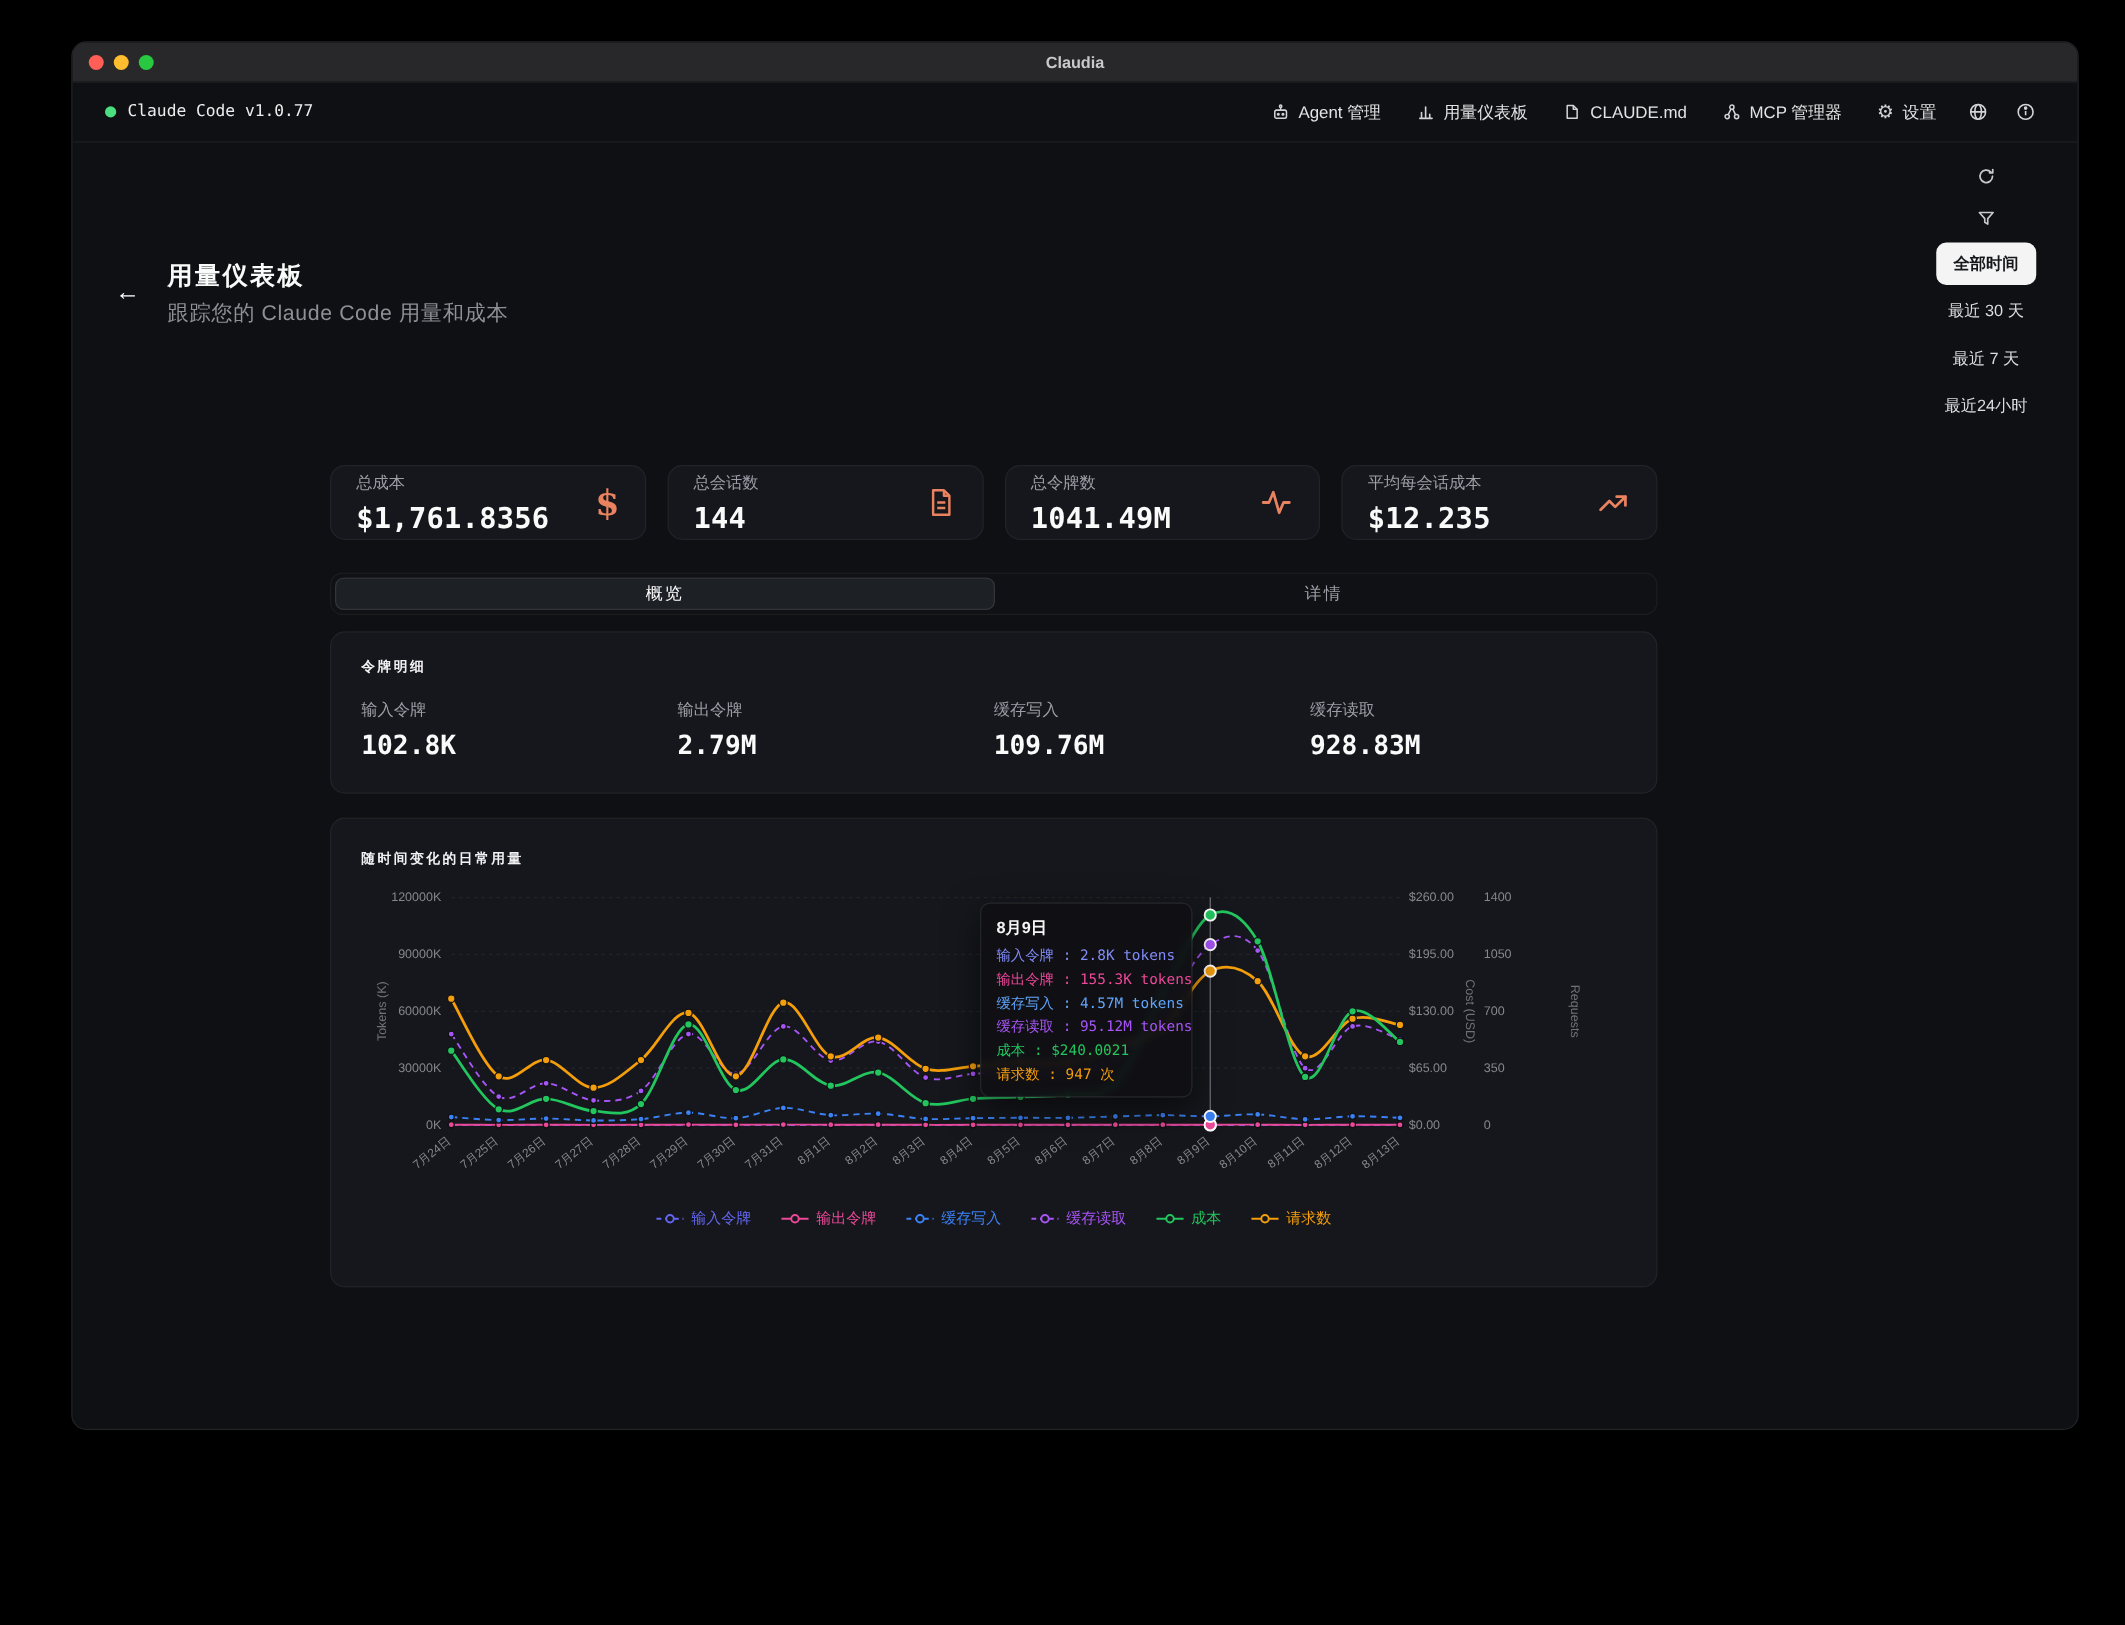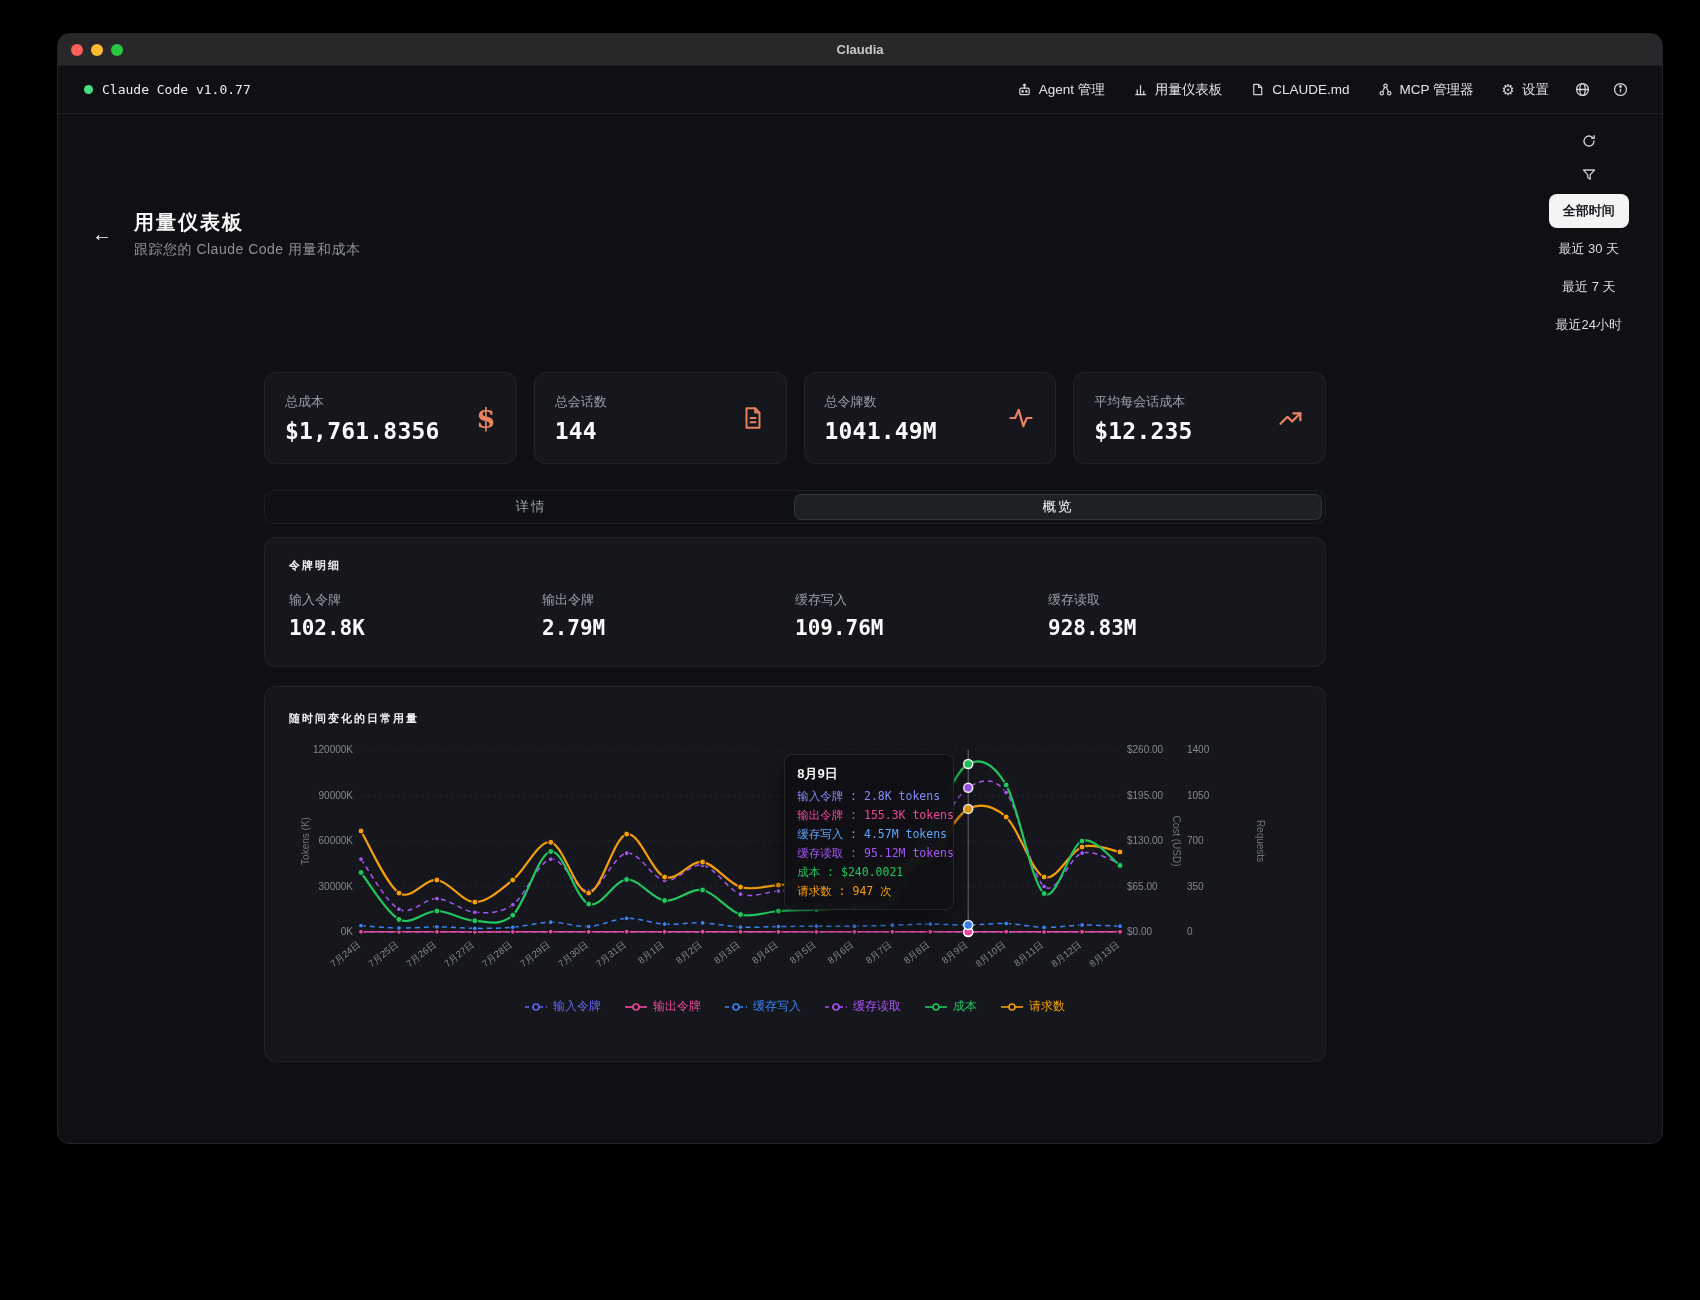--- a/index.html
+++ b/index.html
@@ -27,36 +27,36 @@
     color:#e3e3e5; font-size:13.5px; cursor:pointer; }
   .nav-item svg, .icon-btn svg { stroke:#d2d3d6; }
   .icon-btn { width:32px; height:30px; display:flex; align-items:center; justify-content:center;
     border-radius:7px; cursor:pointer; }
   .gear-glyph { font-size:15px; color:#d2d3d6; line-height:1; }
 
   
   .page-header { display:flex; align-items:center; padding:12px 26px 16px; }
   .back-btn { font-size:20px; color:#fafafa; margin:0 22px 0 8px; cursor:pointer; }
   .h-title { font-size:20px; font-weight:700; color:#fafafa; letter-spacing:2px; }
-  .h-sub { font-size:14px; color:#8e9096; margin-top:5px; letter-spacing:.5px; }
+  .h-sub { font-size:17px; color:#8e9096; margin-top:5px; letter-spacing:.5px; }
   .h-right { margin-left:auto; display:flex; align-items:center; gap:4px;flex-direction:column; }
   .tool-btn { width:30px; height:30px; display:flex; align-items:center; justify-content:center;
     cursor:pointer; }
   .tool-btn svg { stroke:#c7c9ce; }
   .range-btn { padding:8px 14px; border-radius:8px; font-size:13px; color:#dcdde0;
     background:transparent; border:none; cursor:pointer; white-space:nowrap;
     font-family:inherit; }
   .range-btn.active { background:#f4f4f5; color:#17181c; font-weight:600; }
 
   
   .content { margin-left:206px; width:1062px; }
 
   .stats-row { display:grid; grid-template-columns:repeat(4,1fr); gap:17px; margin-top:14px; }
   .stat-card { background:#16171c; border:1px solid rgba(255,255,255,.055); border-radius:12px;
-    padding:15px 20px; display:flex; justify-content:space-between; align-items:center; height:92px; }
+    padding:15px 20px; display:flex; justify-content:space-between; align-items:center; height:60px; }
   .stat-label { font-size:13px; color:#9b9ea6; }
   .stat-value { font-size:23px; font-weight:700; color:#fafafa; margin-top:7px;
     font-family:"DejaVu Sans Mono",monospace; letter-spacing:.2px; }
   .stat-icon { color:#e8825f; display:flex; align-items:center; }
   .stat-icon svg { stroke:#e8825f; }
   .dollar-glyph { font-size:28px; font-weight:600; color:#e8825f;
     font-family:"DejaVu Serif",serif; }
 
   .tabs { margin-top:26px; background:#101114; border:1px solid rgba(255,255,255,.05);
     border-radius:10px; padding:3px; display:flex; height:34px; }
@@ -227,22 +227,22 @@
         <div class="stat-icon">
           <svg width="28" height="28" viewBox="0 0 24 24" fill="none" stroke-width="1.9" stroke-linecap="round" stroke-linejoin="round">
               <path d="M3 17l6-6 4 4 7-7"></path>
               <path d="M14 8h6v6"></path>
             </svg>
         </div>
       </div>
     </div>
 
     <div class="tabs">
+      <div class="tab active">概览</div>
       <div class="tab">详情</div>
-      <div class="tab active">概览</div>
     </div>
 
     <div class="card token-card">
       <div class="card-title">令牌明细</div>
       <div class="token-grid">
         <div>
           <div class="t-label">输入令牌</div>
           <div class="t-value">102.8K</div>
         </div>
         <div>

